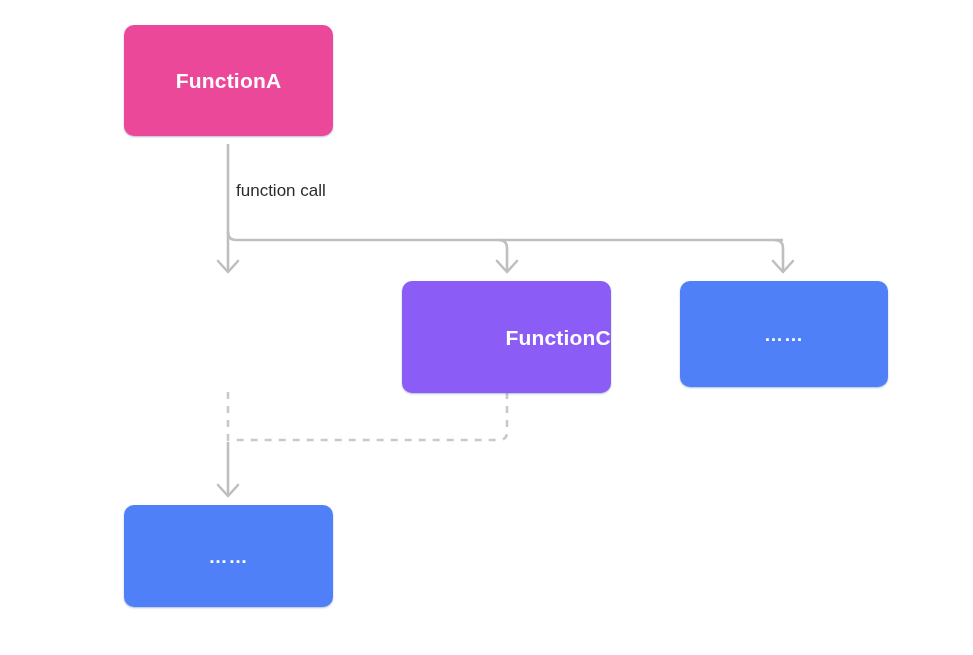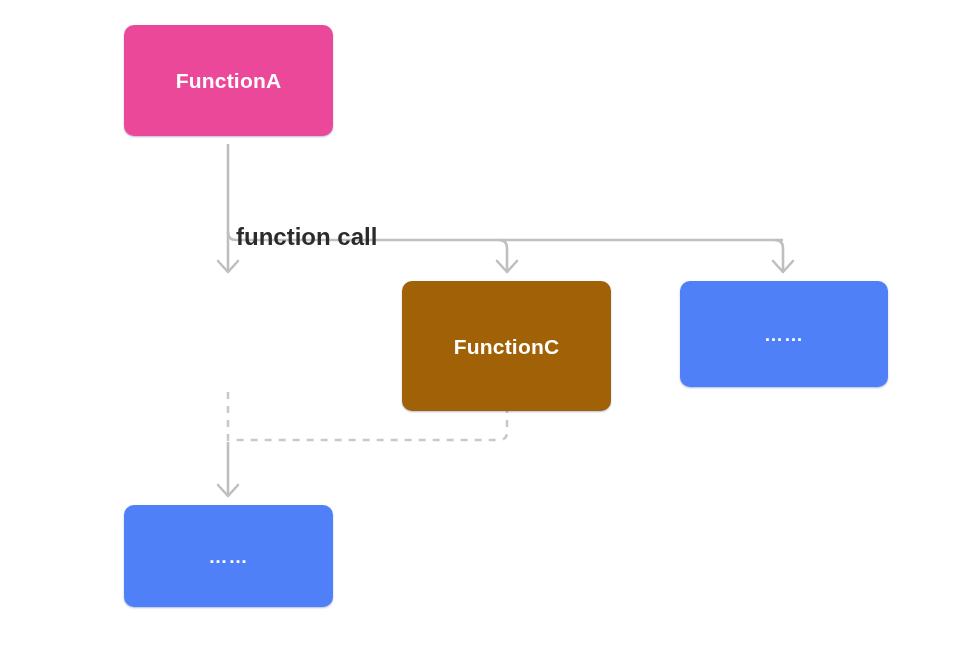--- a/index.html
+++ b/index.html
@@ -41,25 +41,24 @@
     display: block;
     line-height: 1;
   }
   .node-ellipsis {
     font-size: 19px;
     letter-spacing: 1px;
   }
   .edge-label {
     position: absolute;
     color: #2b2b2b;
-    font-size: 24px;
-    font-weight: bold;
+    font-size: 17px;
+    font-weight: normal;
     white-space: nowrap;
     line-height: 1;
-    margin-top: 43px;
   }
 </style>
 </head>
 <body>
 
 <div id="canvas">
 
   <svg id="wires" viewBox="0 0 973 655" width="973" height="655" aria-hidden="true">
 
     <path d="M 228 144 L 228 270" fill="none" stroke="#bfbfbf" stroke-width="2.6" stroke-linecap="butt"></path>
@@ -79,21 +78,21 @@
 
     <path d="M 228 442 L 228 494" fill="none" stroke="#bfbfbf" stroke-width="2.6" stroke-linecap="butt"></path>
     <path d="M 218 485 L 228 496 L 238 485" fill="none" stroke="#bfbfbf" stroke-width="2.6" stroke-linecap="round" stroke-linejoin="round"></path>
   </svg>
 
   <div class="node" style="left:124px; top:25px; width:209px; height:111px; background:#ec4899;">
     <span class="node-label">FunctionA</span>
   </div>
 
 
-  <div class="node" style="left:402px; top:281px; width:209px; height:130px; background:#a16207;">
+  <div class="node" style="left:402px; top:281px; width:209px; height:112px; background:#8b5cf6;justify-content:flex-end;">
     <span class="node-label">FunctionC</span>
   </div>
 
   <div class="node" style="left:680px; top:281px; width:208px; height:106px; background:#5080f8;">
     <span class="node-label node-ellipsis">……</span>
   </div>
 
   <div class="node" style="left:124px; top:505px; width:209px; height:102px; background:#5080f8;">
     <span class="node-label node-ellipsis">……</span>
   </div>

